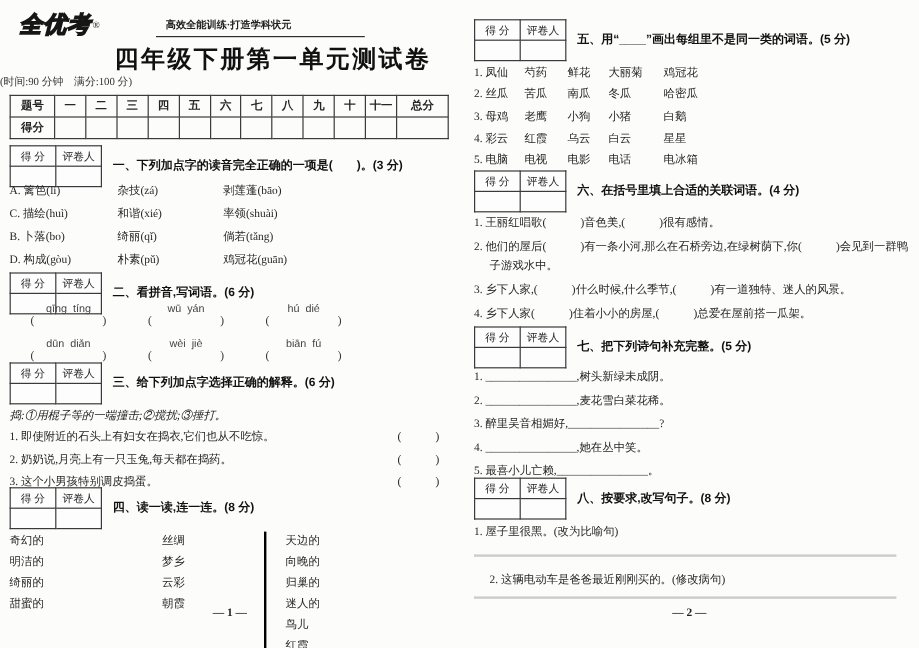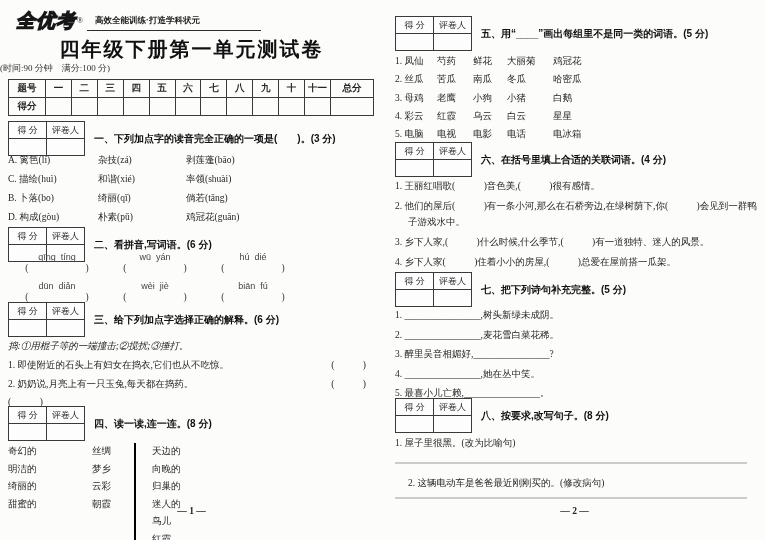--- a/index.html
+++ b/index.html
@@ -1,32 +1,32 @@
 <!DOCTYPE html>
 <html><head>
 <meta charset="utf-8">
 <style>
   html,body{margin:0;padding:0;background:#ffffff;}
   .sheet{position:relative;width:766px;height:540px;background:#fcfcfb;overflow:hidden;
          font-family:"Liberation Serif","DejaVu Serif",serif;color:#262626;font-size:9.5px;}
   .page{position:absolute;top:0;width:383px;height:540px;}
   #page1{left:0;}
   #page2{left:383px;}
-  .abs{position:absolute;}
+  .abs{position:absolute;gap:43px;}
 
   
   .brand{display:flex;align-items:flex-start;}
   .logo-text{font-family:"Liberation Sans","DejaVu Sans",sans-serif;font-weight:900;font-style:italic;
              font-size:19px;letter-spacing:1px;color:#ffffff;-webkit-text-stroke:1.2px #161616;}
   @supports not (-webkit-text-stroke: 1px black){.logo-text{color:#1a1a1a;}}
   .reg{font-size:8px;vertical-align:super;color:#1a1a1a;margin-left:1px;}
   .tagline{font-family:"Liberation Sans","DejaVu Sans",sans-serif;font-size:8.5px;font-weight:700;
            color:#222;border-bottom:1.5px solid #2e2e2e;padding:0 6px 3px 8px;margin:7px 0 0 4px;width:160px;}
 
-  .title{width:100%;text-align:center;font-size:20px;font-weight:700;letter-spacing:2px;color:#111;}
+  .title{width:100%;text-align:center;font-size:20px;font-weight:700;letter-spacing:2px;color:#111;margin-left:36px;}
   .subtitle{width:100%;text-align:left;font-size:9px;color:#333;}
 
   table{border-collapse:collapse;}
   .score-table{width:366px;table-layout:fixed;}
   .score-table td{border:1px solid #3a3a3a;height:17px;text-align:center;font-size:9.5px;font-weight:600;padding:0;}
   .score-table td.first{width:36px;}
   .score-table td.last{width:42px;}
 
   .sec-head{display:flex;align-items:center;gap:9px;}
   .score-box td{border:1px solid #3a3a3a;width:33px;height:14px;text-align:center;
@@ -223,20 +223,21 @@
     <div class="abs" style="top:356px;left:8px;">
       <div class="q-row">
         <span>1. 即使附近的石头上有妇女在捣衣,它们也从不吃惊。</span>
         <span class="ans">(　　　)</span>
       </div>
       <div class="q-row">
         <span>2. 奶奶说,月亮上有一只玉兔,每天都在捣药。</span>
         <span class="ans">(　　　)</span>
       </div>
       <div class="q-row">
+        <span>3. 这个小男孩特别调皮捣蛋。</span>
         <span class="ans">(　　　)</span>
       </div>
     </div>
 
     <div class="abs sec-head" style="top:406px;left:8px;">
       <table class="score-box">
         <tbody>
             <tr>
               <td>得 分</td>
             <td>评卷人</td>

